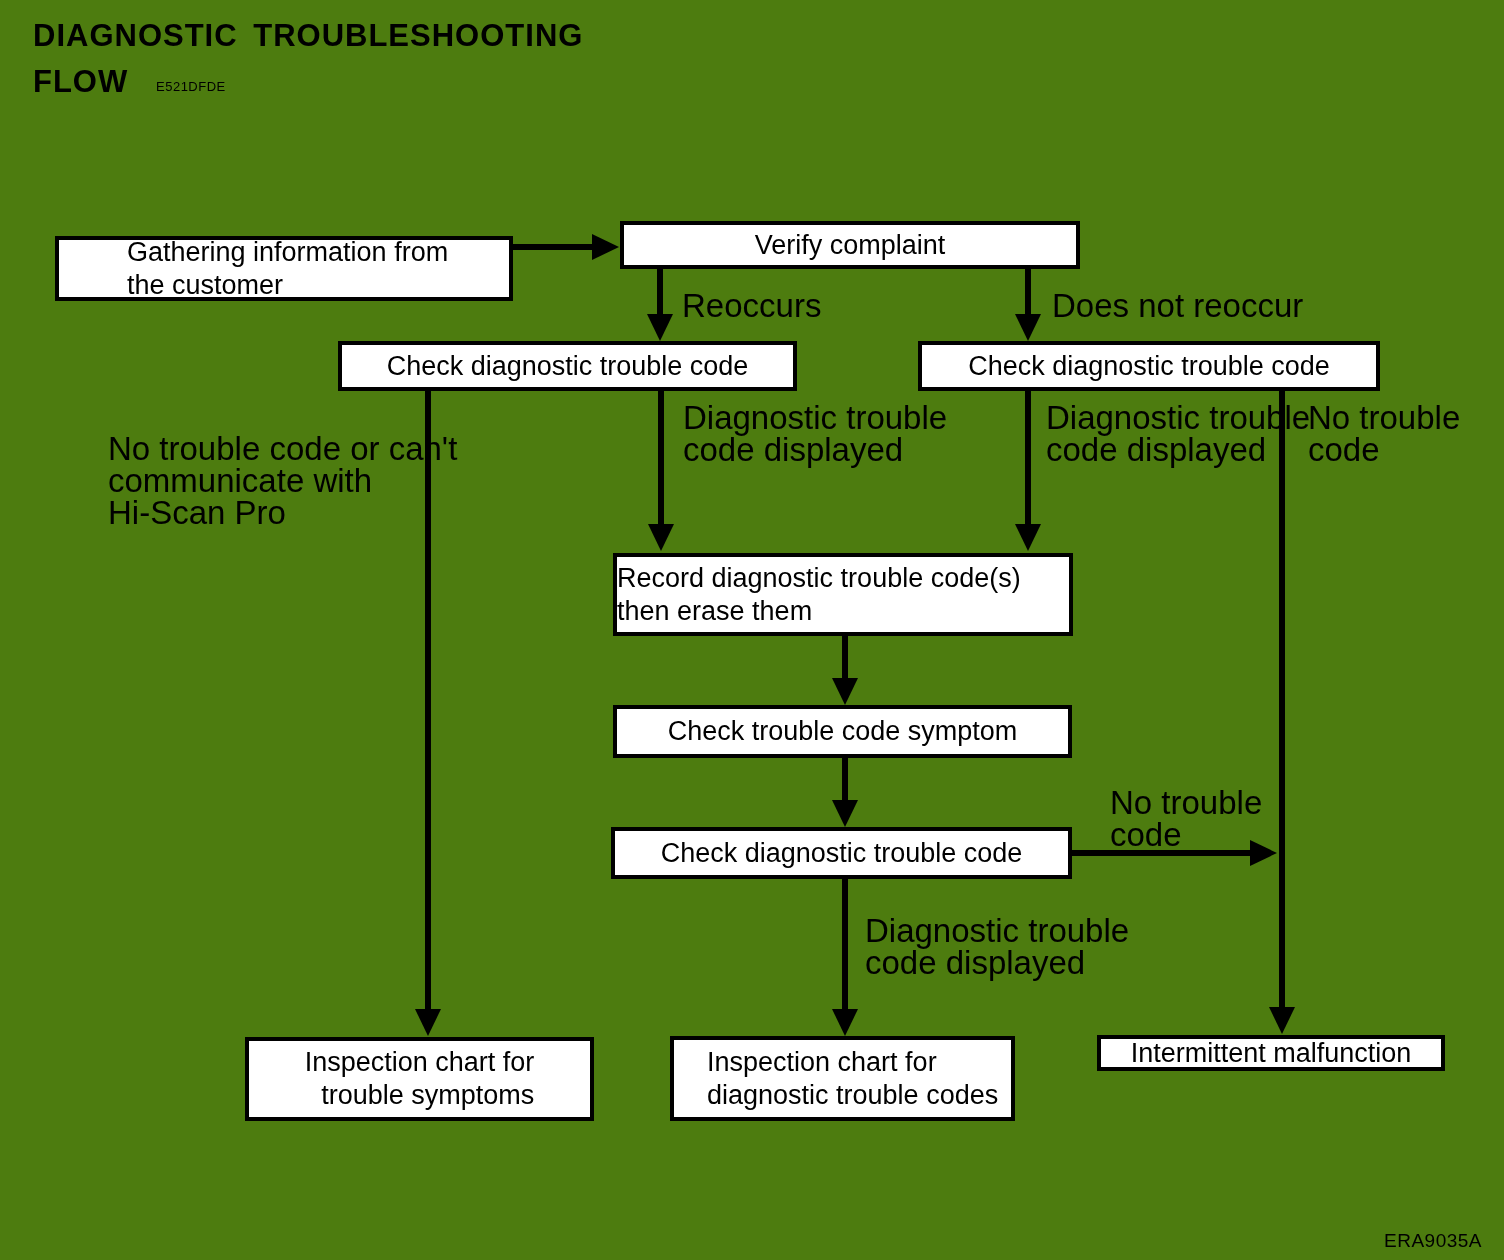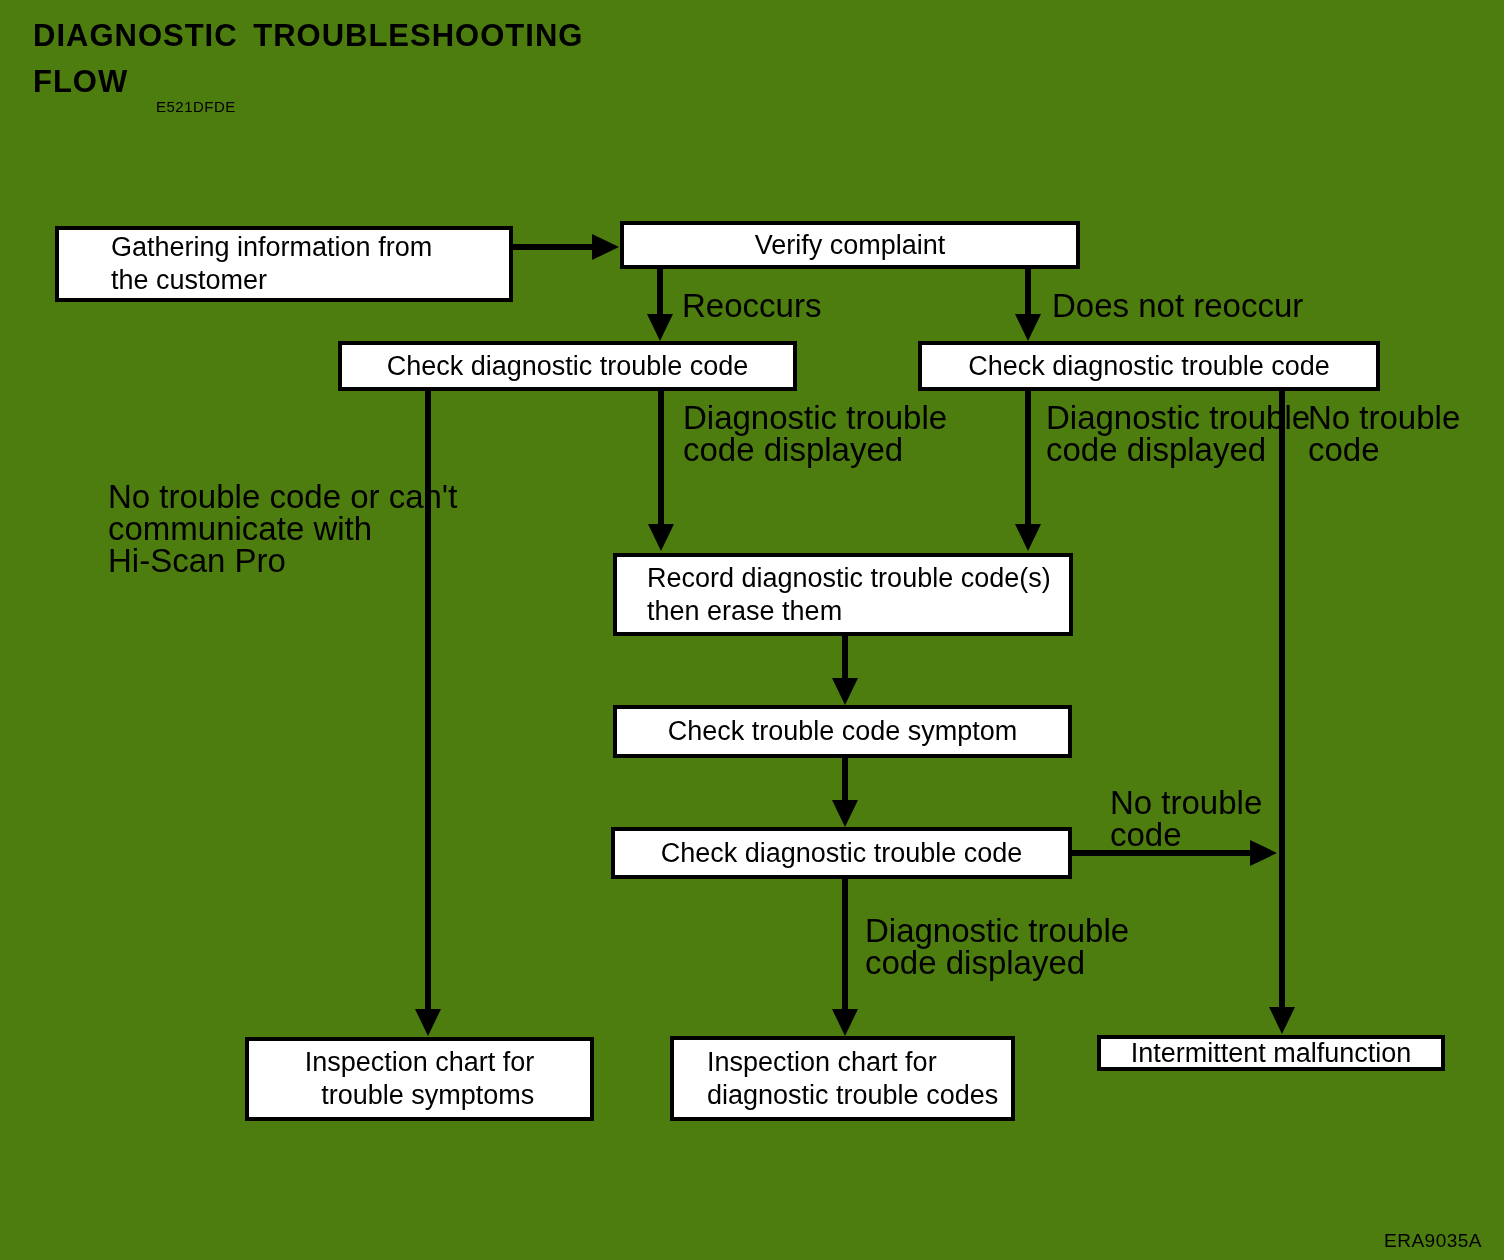--- a/index.html
+++ b/index.html
@@ -15,21 +15,21 @@
     position:absolute;left:33px;top:18px;
     font-size:31px;font-weight:bold;letter-spacing:1px;
     word-spacing:6px;
   }
   .title2{
     position:absolute;left:33px;top:64px;
     font-size:31px;font-weight:bold;letter-spacing:1px;
   }
   .doccode{
     position:absolute;left:156px;top:79px;
-    font-size:15px;letter-spacing:0.5px;margin-top:19px;
+    font-size:13px;letter-spacing:0.5px;
   }
   .figcode{
     position:absolute;left:1384px;top:1230px;
     font-size:19px;letter-spacing:0.5px;
   }
   .box{
     position:absolute;box-sizing:border-box;
     border:4px solid #000;background:#fff;
     display:flex;align-items:center;justify-content:center;
     text-align:right;font-size:27px;line-height:33px;
@@ -57,30 +57,30 @@
 </head>
 <body>
 
 <div id="canvas">
 
   <div class="title1">DIAGNOSTIC TROUBLESHOOTING</div>
   <div class="title2">FLOW</div>
   <div class="doccode">E521DFDE</div>
   <div class="figcode">ERA9035A</div>
 
-  <div class="box ltext" style="left:55px;top:226px;width:458px;height:76px;padding-left:52px;">Gathering information from
+  <div class="box ltext" style="left:55px;top:236px;width:458px;height:65px;padding-left:68px;">Gathering information from
 the customer</div>
 
   <div class="box" style="left:620px;top:221px;width:460px;height:48px;">Verify complaint</div>
 
   <div class="box" style="left:338px;top:341px;width:459px;height:50px;">Check diagnostic trouble code</div>
 
   <div class="box" style="left:918px;top:341px;width:462px;height:50px;">Check diagnostic trouble code</div>
 
-  <div class="box ltext" style="left:613px;top:553px;width:460px;height:83px;padding-left:30px;">Record diagnostic trouble code(s)
+  <div class="box ltext" style="left:613px;top:553px;width:460px;height:83px;">Record diagnostic trouble code(s)
 then erase them</div>
 
   <div class="box" style="left:613px;top:705px;width:459px;height:53px;">Check trouble code symptom</div>
 
   <div class="box" style="left:611px;top:827px;width:461px;height:52px;">Check diagnostic trouble code</div>
 
   <div class="box" style="left:245px;top:1037px;width:349px;height:84px;">Inspection chart for
 trouble symptoms</div>
 
   <div class="box ltext" style="left:670px;top:1036px;width:345px;height:85px;padding-left:33px;">Inspection chart for
@@ -127,21 +127,21 @@
 
   <div class="lbl" style="left:683px;top:402px;">Diagnostic trouble
 code displayed</div>
 
   <div class="lbl" style="left:1046px;top:402px;">Diagnostic trouble
 code displayed</div>
 
   <div class="lbl" style="left:1308px;top:402px;">No trouble
 code</div>
 
-  <div class="lbl" style="left:108px;top:433px;margin-top:48px;">No trouble code or can't
+  <div class="lbl" style="left:108px;top:433px;">No trouble code or can't
 communicate with
 Hi-Scan Pro</div>
 
   <div class="lbl" style="left:1110px;top:787px;">No trouble
 code</div>
 
   <div class="lbl" style="left:865px;top:915px;">Diagnostic trouble
 code displayed</div>
 
 </div>

